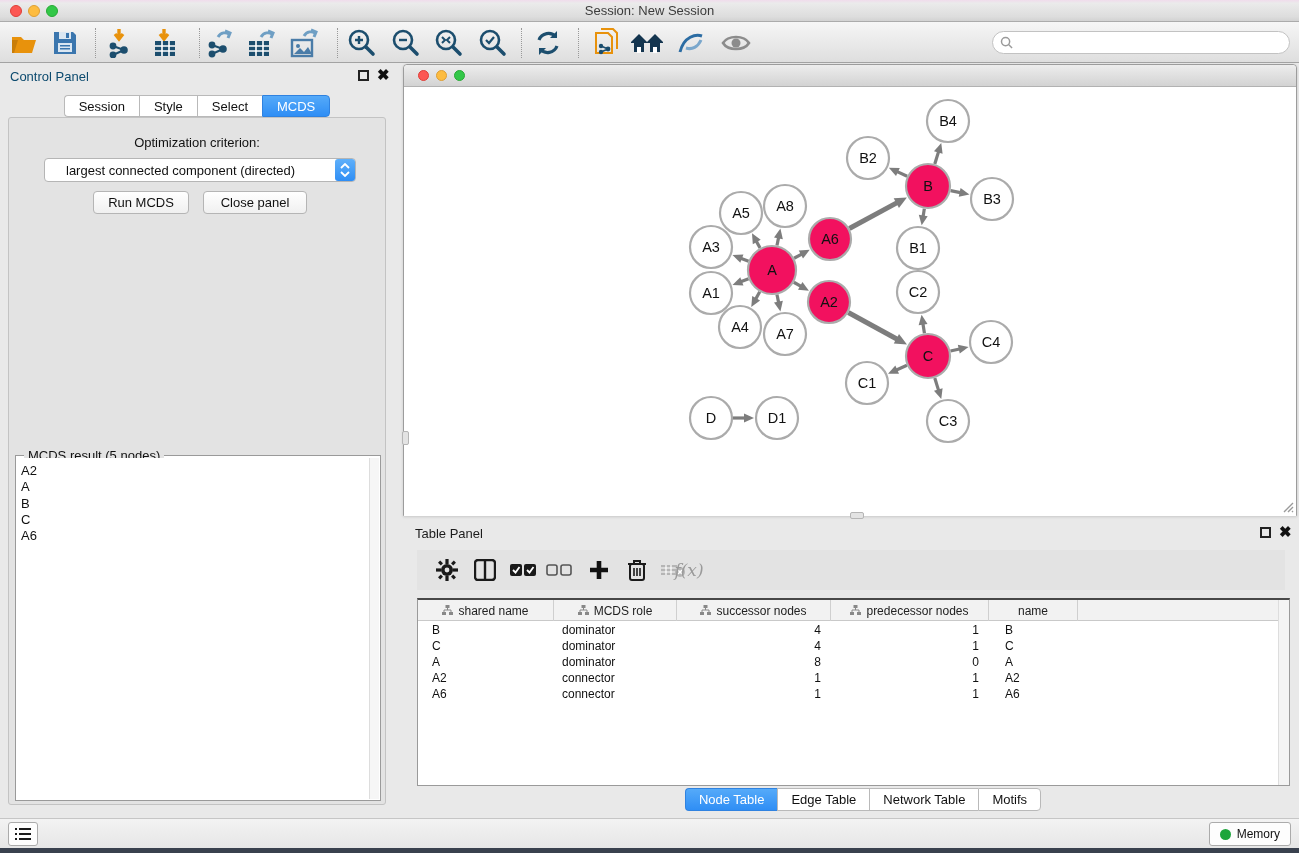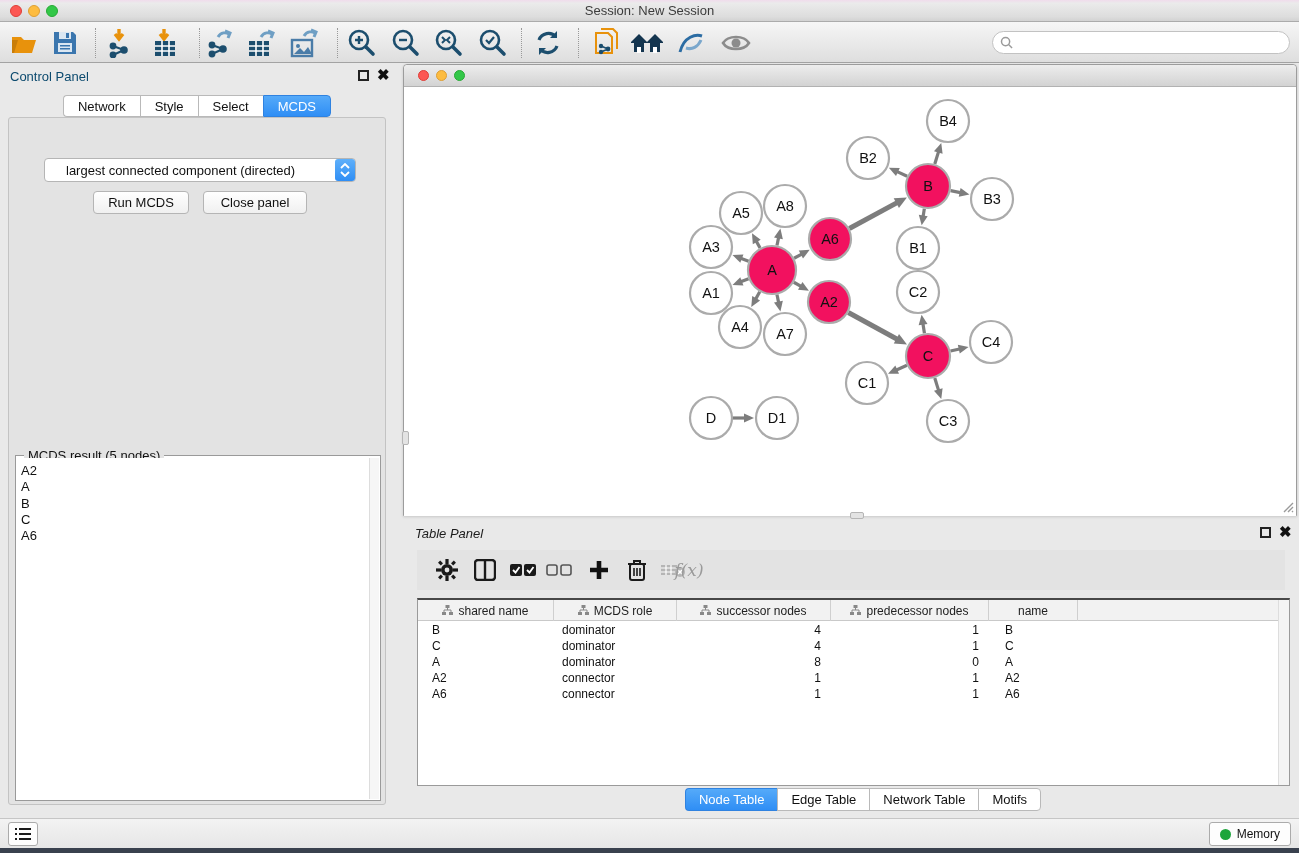--- a/index.html
+++ b/index.html
@@ -76,21 +76,21 @@
   .net-canvas { position:absolute; left:0; top:22px; width:892px; height:429px; background:#fff; }
   .resize-grip { position:absolute; right:2px; bottom:2px; width:14px; height:14px; }
   .split-grip-left { position:absolute; left:-2px; top:366px; width:7px; height:14px;
     background:#e3e3e3; border:1px solid #b5b5b5; border-radius:2px; }
   .split-grip-bottom { position:absolute; left:446px; bottom:-4px; width:14px; height:7px;
     background:#e3e3e3; border:1px solid #b5b5b5; border-radius:2px; }
   .graph-node text { font-family:"Liberation Sans",sans-serif; font-size:14.5px; fill:#111; }
 
   
   .table-panel { position:absolute; left:403px; top:520px; width:896px; height:298px; background:#e9e9e9; }
-  .tp-head-title { position:absolute; left:12px; top:6px; font-size:13px; color:#1c1c1c;font-style:italic; }
+  .tp-head-title { position:absolute; left:12px; top:6px; font-size:13px; color:#1c1c1c; }
   .tp-toolbar { position:absolute; left:14px; top:30px; width:868px; height:40px; background:#e3e3e3; }
   .tp-icon { position:absolute; top:4px; width:32px; height:32px; display:flex; align-items:center; justify-content:center; }
   .fx-label { font-family:"DejaVu Serif", serif; font-style:italic; font-size:17px; color:#9a9a9a; }
   .data-table { position:absolute; left:14px; top:78px; width:873px; height:188px; background:#fff;
     border:1px solid #9a9a9a; border-top:2px solid #4a4a4a; }
   .dt-header { position:absolute; left:0; top:0; height:21px; display:flex; background:#f2f2f2;
     border-bottom:1px solid #c9c9c9; }
   .dt-hcell { height:21px; display:flex; align-items:center; justify-content:center; gap:5px;
     font-size:12px; color:#222; border-right:1px solid #cfcfcf; }
   .dt-row { position:absolute; left:0; height:16px; display:flex; }
@@ -262,26 +262,27 @@
     </div>
   </div>
 
   <div class="control-panel">
     <div class="panel-head">
       <span class="ph-title">Control Panel</span>
       <span class="ph-float" style="left:358px"></span>
       <span class="ph-close" style="left:377px">✖</span>
     </div>
     <div class="cp-tabs" id="cp-tabs">
-        <div class="cp-tab">Network</div>
+        <div class="cp-tab">Session</div>
         <div class="cp-tab">Style</div>
         <div class="cp-tab">Select</div>
         <div class="cp-tab active">MCDS</div>
       </div>
     <div class="cp-pane">
+      <div class="opt-label">Optimization criterion:</div>
       <div class="dropdown">
         <span class="dd-text">largest connected component (directed)</span>
         <span class="dd-stepper">
           <svg width="10" height="6" viewBox="0 0 10 6">
               <path d="M1 5l4-4 4 4" stroke="#fff" stroke-width="1.8" fill="none"></path>
             </svg>
           <svg width="10" height="6" viewBox="0 0 10 6">
               <path d="M1 1l4 4 4-4" stroke="#fff" stroke-width="1.8" fill="none"></path>
             </svg>
         </span>

